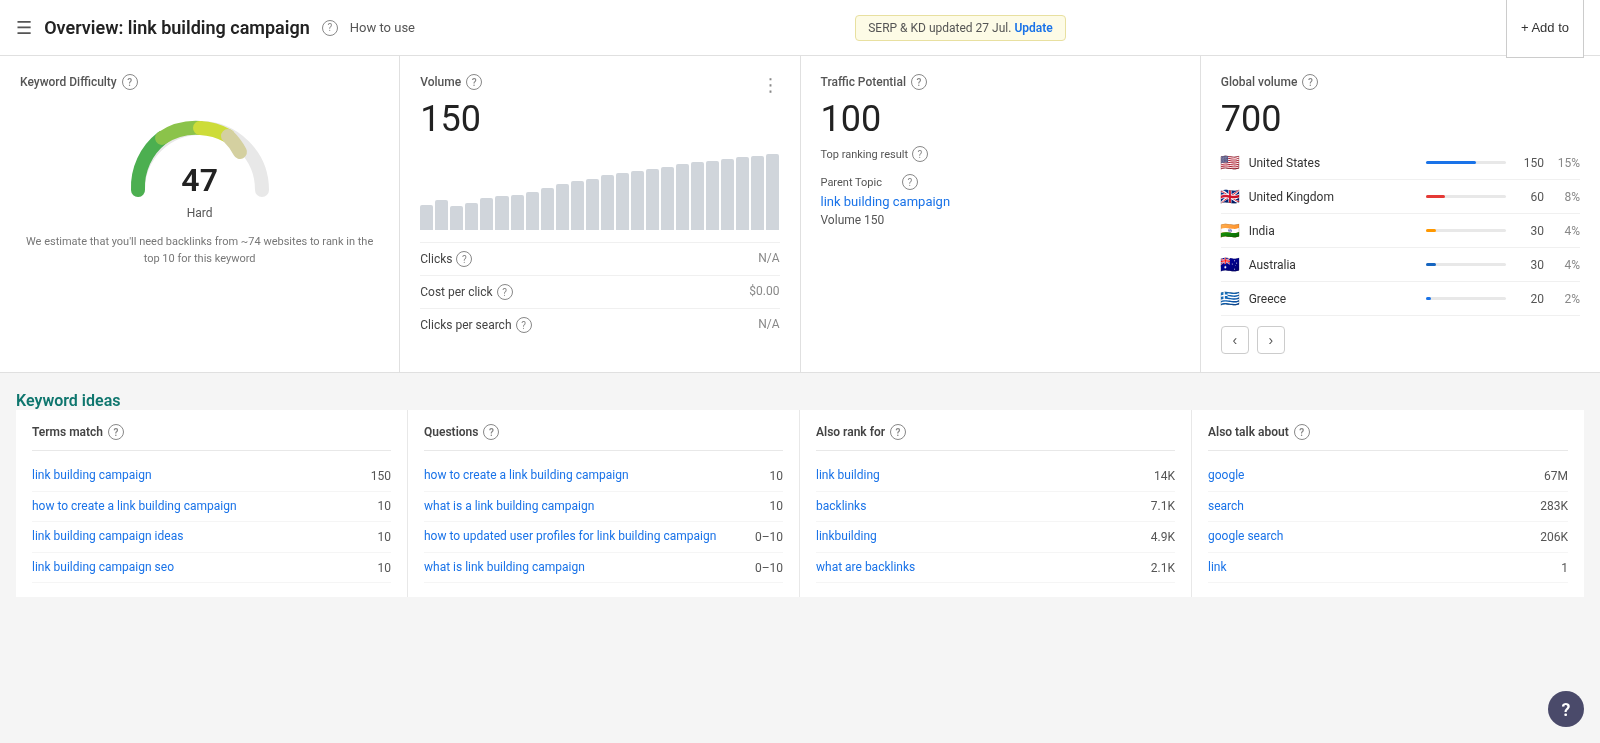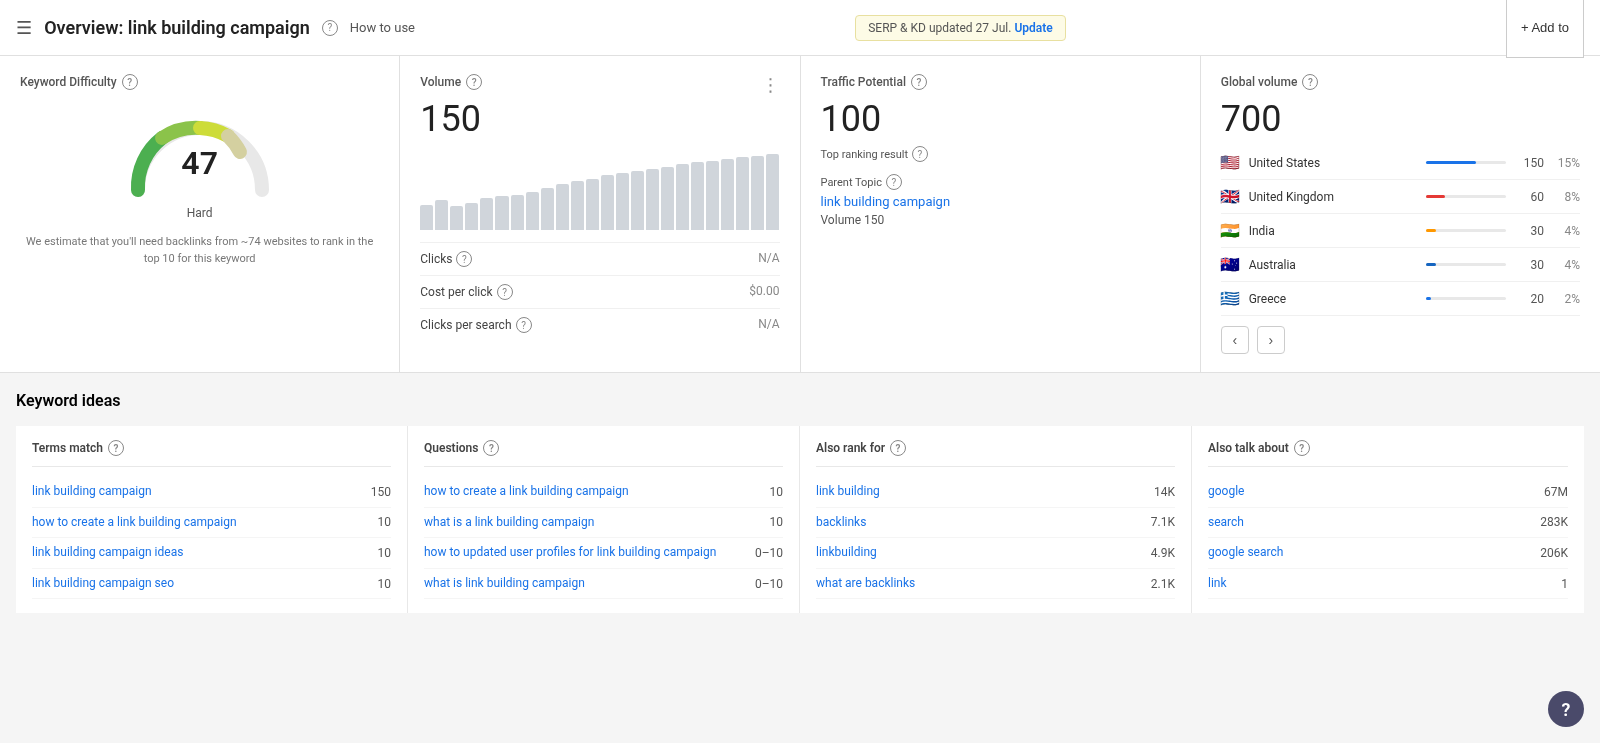--- a/index.html
+++ b/index.html
@@ -37,55 +37,55 @@
     .card:last-child { border-right: none; }
     .card-label {
       font-size: 12px; color: #555; font-weight: 500;
       display: flex; align-items: center; gap: 5px; margin-bottom: 8px;
     }
     .card-value { font-size: 36px; font-weight: 400; color: #222; margin-bottom: 6px; }
 
     
     .gauge-container { position: relative; width: 160px; height: 100px; margin: 10px auto 6px; }
     .gauge-svg { width: 160px; height: 100px; }
-    .gauge-number { position: absolute; bottom: 18px; left: 50%; transform: translateX(-50%); font-size: 32px; font-weight: 600; color: #222; text-align: center; }
+    .gauge-number { position: absolute; bottom: 1px; left: 50%; transform: translateX(-50%); font-size: 32px; font-weight: 600; color: #222; text-align: center; }
     .gauge-label { text-align: center; color: #555; font-size: 12px; margin-top: 4px; }
     .kd-note { font-size: 11px; color: #777; text-align: center; margin-top: 14px; line-height: 1.5; }
 
     
     .volume-header { display: flex; justify-content: space-between; align-items: flex-start; }
     .dots-menu { color: #888; font-size: 18px; cursor: pointer; }
     .bar-chart { display: flex; align-items: flex-end; gap: 2px; height: 80px; margin: 10px 0 12px; }
     .bar { background: #d0d5db; border-radius: 2px 2px 0 0; flex: 1; min-width: 4px; }
     .metrics-table { width: 100%; }
     .metric-row { display: flex; justify-content: space-between; padding: 8px 0; border-top: 1px solid #f0f0f0; font-size: 12px; color: #444; }
     .metric-label { display: flex; align-items: center; gap: 4px; }
     .metric-value { color: #888; }
 
     
     .top-result-label { font-size: 11px; color: #555; margin-bottom: 4px; display: flex; align-items: center; gap: 4px; }
     .result-link { color: #1a73e8; font-size: 13px; cursor: pointer; line-height: 1.4; display: flex; align-items: flex-start; gap: 4px; }
-    .parent-topic-label { font-size: 11px; color: #555; margin: 12px 0 4px; display: flex; align-items: center; gap: 4px; }
+    .parent-topic-label { font-size: 11px; color: #555; margin: 12px 0 4px; display: flex; align-items: center; gap: 20px; }
     .parent-link { color: #1a73e8; font-size: 13px; cursor: pointer; }
     .volume-small { font-size: 12px; color: #555; margin-top: 4px; }
 
     
     .country-row { display: flex; align-items: center; padding: 7px 0; border-bottom: 1px solid #f0f0f0; gap: 8px; }
     .country-name { flex: 1; font-size: 12px; color: #333; }
     .country-bar-wrap { width: 80px; }
     .country-bar-track { height: 3px; background: #e8e8e8; border-radius: 2px; }
     .country-bar-fill { height: 3px; border-radius: 2px; }
     .country-vol { font-size: 12px; color: #555; width: 30px; text-align: right; }
     .country-pct { font-size: 12px; color: #888; width: 28px; text-align: right; }
     .nav-arrows { display: flex; gap: 8px; margin-top: 10px; }
     .nav-arrow { width: 28px; height: 28px; border: 1px solid #ccc; border-radius: 4px; display: flex; align-items: center; justify-content: center; cursor: pointer; font-size: 14px; color: #555; background: #fff; }
 
     
     .keyword-ideas { padding: 18px 16px 0; background: #f5f5f5; }
-    .section-title { font-size: 16px; font-weight: 600; color: #000000; margin-bottom: 16px; }
+    .section-title { font-size: 16px; font-weight: 600; color: #0f766e; }
     .ideas-grid { display: grid; grid-template-columns: 1fr 1fr 1fr 1fr; gap: 0; background: #fff; }
     .ideas-col { padding: 14px 16px; border-right: 1px solid #e8e8e8; }
     .ideas-col:last-child { border-right: none; }
     .col-header { font-size: 12px; font-weight: 600; color: #444; margin-bottom: 10px; display: flex; align-items: center; gap: 5px; border-bottom: 1px solid #e8e8e8; padding-bottom: 10px; }
     .kw-row { display: flex; justify-content: space-between; align-items: center; padding: 7px 0; border-bottom: 1px solid #f5f5f5; }
     .kw-link { color: #1a73e8; font-size: 12px; cursor: pointer; flex: 1; line-height: 1.3; }
     .kw-val { font-size: 12px; color: #555; white-space: nowrap; margin-left: 8px; }
 
     
     .help-bubble {

